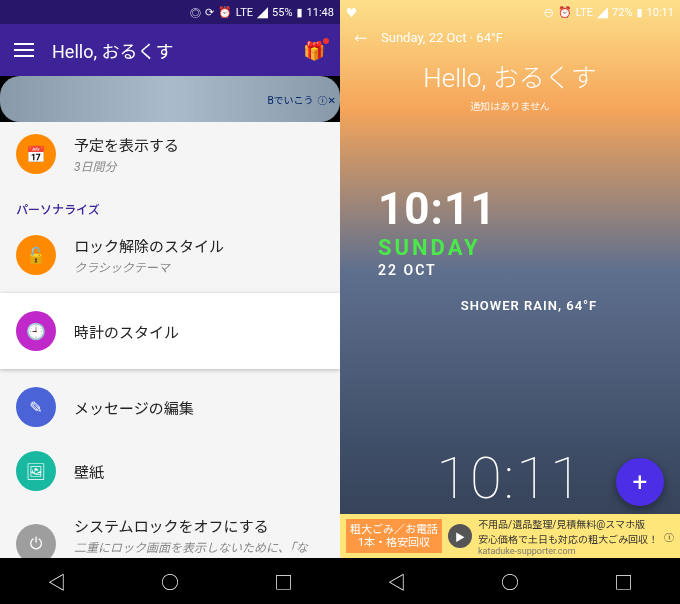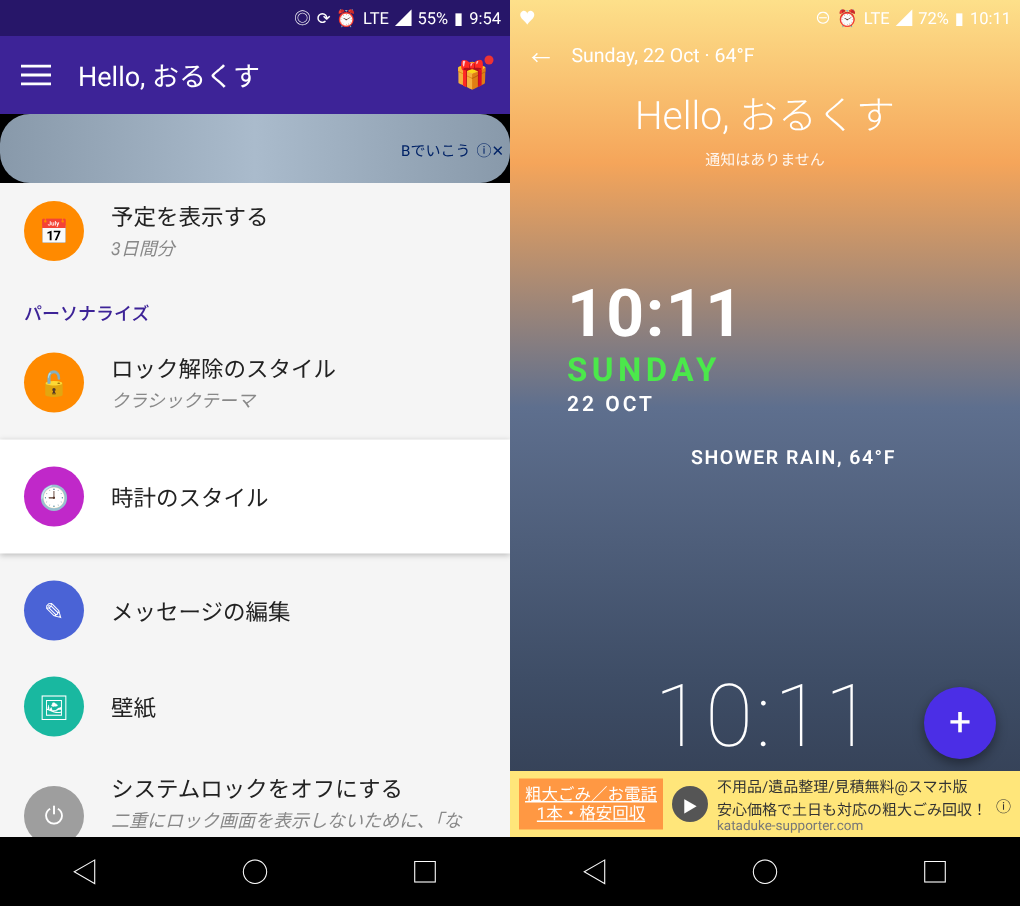--- a/index.html
+++ b/index.html
@@ -39,39 +39,39 @@
   .right .sub { position:relative; text-align:center; font-size:10px; margin-top:4px; opacity:.9; }
   .right .center { position:relative; text-align:center; margin-top:70px; padding-left:38px; text-align:left;}
   .right .bigtime { font-size:44px; font-weight:700; letter-spacing:1px; }
   .right .day { font-size:22px; font-weight:700; color:#4be84b; letter-spacing:3px; }
   .right .mdate { font-size:14px; font-weight:600; letter-spacing:2px; margin-top:2px;}
   .right .weather { font-size:13px; font-weight:600; letter-spacing:1px; margin-top:20px;text-align:center;}
   .right .bottom { position:absolute; bottom:92px; left:0; right:0; display:flex; align-items:flex-end; justify-content:center; }
   .right .thin { font-size:58px; font-weight:100; letter-spacing:2px; }
   .right .fab { position:absolute; right:16px; bottom:98px; width:48px; height:48px; border-radius:50%; background:#4b2ee6; display:flex; align-items:center; justify-content:center; font-size:26px; box-shadow:0 3px 8px rgba(0,0,0,.4); }
   .right .ad { position:absolute; bottom:46px; left:0; right:0; height:44px; background:#ffe67a; color:#333; display:flex; align-items:center; font-size:10px; padding:0 6px; gap:6px; }
-  .right .ad .l { background:#ff9843; color:#fff; padding:4px; font-size:11px; text-align:center; line-height:1.2;text-decoration:underline; }
+  .right .ad .l { background:#ff9843; color:#fff; padding:4px; font-size:11px; text-align:center; line-height:1.2; }
   .right .ad .arrow{ width:24px;height:24px;border-radius:50%;background:#555;color:#fff;display:flex;align-items:center;justify-content:center; }
   .right .navbar { position:absolute; bottom:0; left:0; right:0; }
 
   svg { display:block; }
 </style>
 </head>
 <body>
 
 <div class="phone left">
   <div class="status">
     <span>◎</span>
     <span>⟳</span>
     <span>⏰</span>
     <span>LTE</span>
     <span>◢</span>
     <span>55%</span>
     <span>▮</span>
-    <span>9:54</span>
+    <span>11:48</span>
   </div>
 
   <div class="header">
     <span class="hamburger">
       <svg width="20" height="14">
           <path d="M0 1h20M0 7h20M0 13h20" stroke="#fff" stroke-width="2"></path>
         </svg>
     </span>
     <span class="htitle">Hello, おるくす</span>
     <span class="gift">🎁</span>

